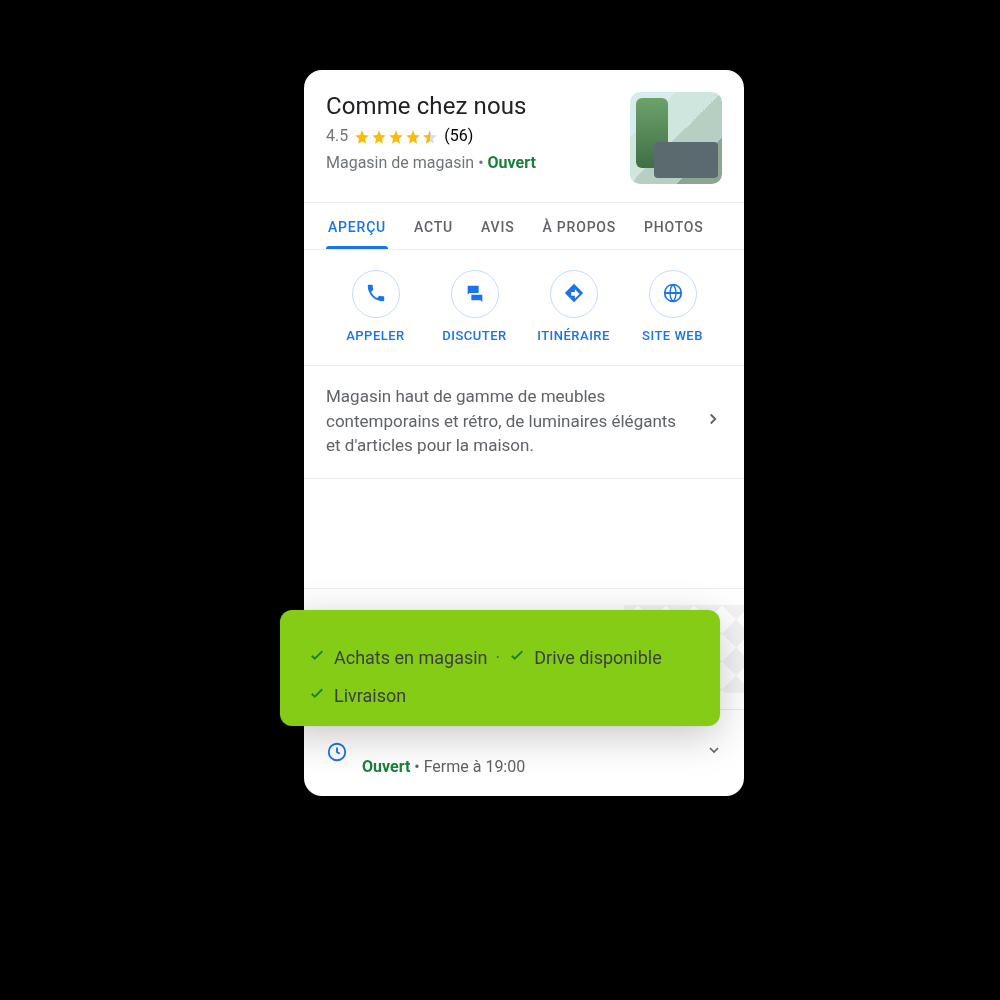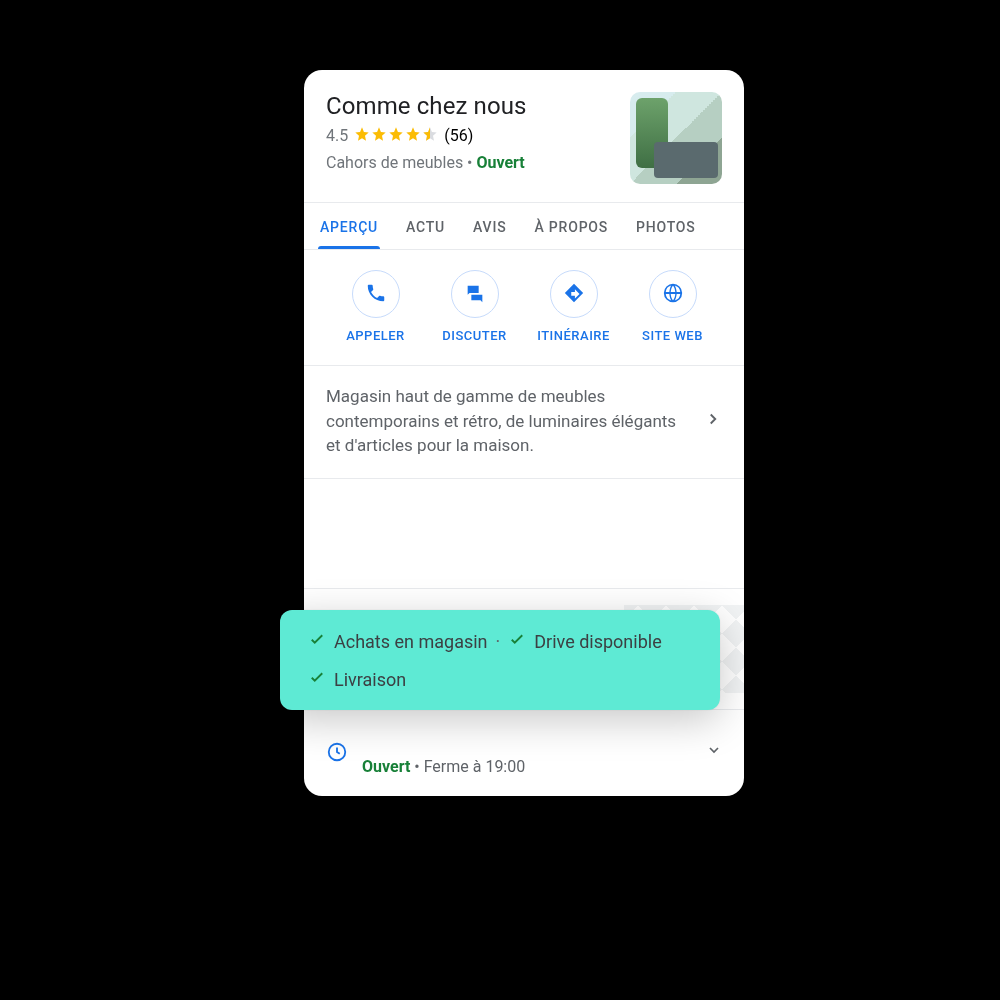--- a/index.html
+++ b/index.html
@@ -13,21 +13,21 @@
   }
   .stage { position: relative; width: 392px; }
   .card {
     width: 440px; background: #fff; border-radius: 18px;
     box-shadow: 0 25px 80px rgba(0,0,0,0.45), 0 8px 24px rgba(0,0,0,0.35);
     overflow: hidden; position: relative;
   }
   .header { display: flex; padding: 22px 22px 18px 22px; gap: 14px; align-items: flex-start; }
   .hleft { flex: 1; min-width: 0; }
   .title { font-size: 24px; color: #202124; font-weight: 400; letter-spacing: 0.1px; }
-  .rating-row { display: flex; align-items: flex-start; gap: 6px; margin-top: 6px; color:#70757a; font-size:16px;}
+  .rating-row { display: flex; align-items: flex-end; gap: 6px; margin-top: 6px; color:#70757a; font-size:16px;}
   .rating-val { color:#70757a; }
   .stars { display:flex; gap:1px; }
   .star { width:16px; height:16px; fill:#fbbc04; }
   .count { color:#000000; }
   .type-row { margin-top:8px; font-size:16px; color:#70757a; }
   .open { color:#188038;font-weight:bold; }
   .thumb {
     width: 92px; height: 92px; border-radius: 10px; position: relative; overflow:hidden; flex:0 0 92px;
     background:
       linear-gradient(135deg, #d7ecee 0 25%, #cfe6df 25% 50%, #b6cfc2 50% 75%, #8ea593 75% 100%);
@@ -37,21 +37,21 @@
     background: linear-gradient(#6da26b,#3f6f44); border-radius:6px;
   }
   .thumb::after{
     content:""; position:absolute; right:4px; bottom:6px; width:64px; height:36px;
     background:#5a6a6e; border-radius:4px;
   }
   .thumb .badge{
     position:absolute; right:6px; bottom:6px; color:#fff; font-size:14px; font-weight:500;
     text-shadow:0 0 3px rgba(0,0,0,0.6);
   }
-  .tabs { display:flex; border-top:1px solid #e8eaed; border-bottom:1px solid #e8eaed; padding:0 2px; overflow:hidden;}
+  .tabs { display:flex; border-top:1px solid #e8eaed; border-bottom:1px solid #e8eaed; padding:0 10px; overflow:hidden;}
   .tab { padding:16px 14px 14px; font-size:14px; letter-spacing:0.8px; color:#5f6368; font-weight:500; white-space:nowrap; cursor:pointer;}
   .tab.active { color:#1a73e8; position:relative; }
   .tab.active::after{ content:""; position:absolute; left:12px; right:12px; bottom:0; height:3px; background:#1a73e8; border-radius:3px 3px 0 0;}
   .actions { display:flex; justify-content:flex-start; padding:20px 22px 22px; border-bottom:1px solid #e8eaed;}
   .action { display:flex; flex-direction:column; align-items:center; gap:10px; color:#1a73e8; font-size:13px; letter-spacing:0.5px; font-weight:500; cursor:pointer; flex:1;}
   .circ { width:48px; height:48px; border-radius:50%; border:1px solid #c7dbfb; display:flex; align-items:center; justify-content:center;}
   .circ svg { width:22px; height:22px; fill:#1a73e8; }
   .desc { display:flex; align-items:center; padding:18px 22px 20px; gap:14px; border-bottom:1px solid #e8eaed;}
   .desc p { color:#5f6368; font-size:17px; line-height:1.45; flex:1;}
   .chev { color:#5f6368; }
@@ -68,21 +68,21 @@
   }
   .pin { position:absolute; left:50%; top:28%; transform:translateX(-50%); }
   .hours { display:flex; align-items:center; gap:14px; padding:18px 22px 20px;}
   .hours .txt { font-size:16px; color:#5f6368; flex:1;margin-top:29px;}
   .hours .open { color:#188038; }
   .blue-ico { width:22px; height:22px; }
   .blue-ico svg { width:22px; height:22px; fill:none; stroke:#1a73e8; stroke-width:2;}
   .pin-ico svg { fill:#1a73e8; stroke:none;}
   .overlay {
     position:absolute; left:-24px; right:-24px; top:540px;
-    background:#5eead4; border-radius:12px; padding:20px 28px 20px 28px;
+    background:#84cc16; border-radius:12px; padding:36px 28px 20px 28px;
     box-shadow: 0 10px 40px rgba(0,0,0,0.22), 0 0 0 1px rgba(0,0,0,0.02);
   }
   .attr-line { display:flex; flex-wrap:wrap; align-items:center; gap:8px 8px; font-size:18px; color:#3c4043;}
   .attr { display:inline-flex; align-items:center; gap:8px; }
   .check svg { width:18px; height:18px; stroke:#188038; stroke-width:2.5; fill:none;}
   .sep { color:#5f6368; }
 </style>
 </head>
 <body>
 
@@ -113,21 +113,21 @@
                     <rect x="0" y="0" width="12" height="24"></rect>
                   </clipPath>
                 </defs>
                 <path fill="#dadce0" d="M12 2l2.9 6.9L22 9.8l-5.5 4.9L18 22l-6-3.6L6 22l1.5-7.3L2 9.8l7.1-.9z"></path>
                 <path clip-path="url(#h)" d="M12 2l2.9 6.9L22 9.8l-5.5 4.9L18 22l-6-3.6L6 22l1.5-7.3L2 9.8l7.1-.9z"></path>
               </svg>
           </span>
           <span class="count">(56)</span>
         </div>
         <div class="type-row">
-          <span>Cahors de meubles</span>
+          <span>Magasin de magasin</span>
           <span> • </span>
           <span class="open">Ouvert</span>
         </div>
       </div>
       <div class="thumb">
         <span class="badge">56+</span>
       </div>
     </div>
 
     <div class="tabs">

